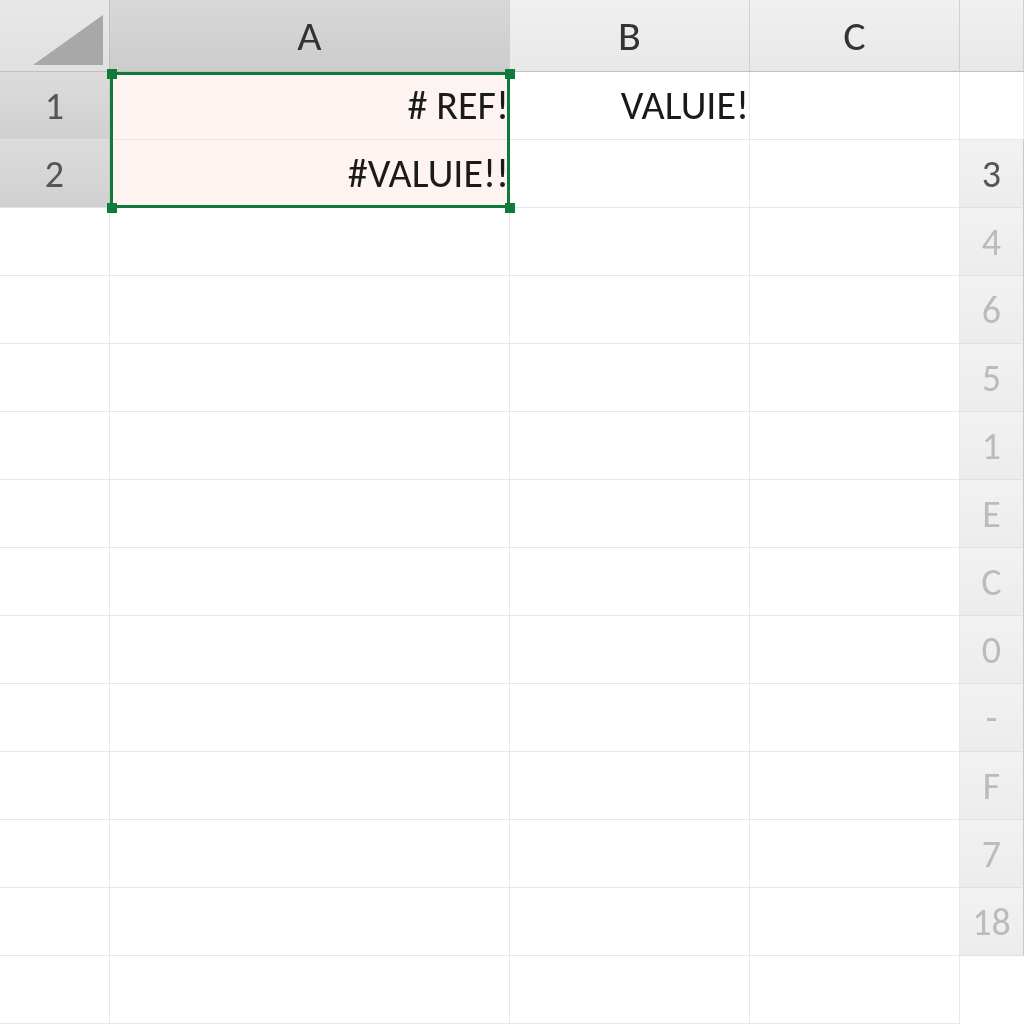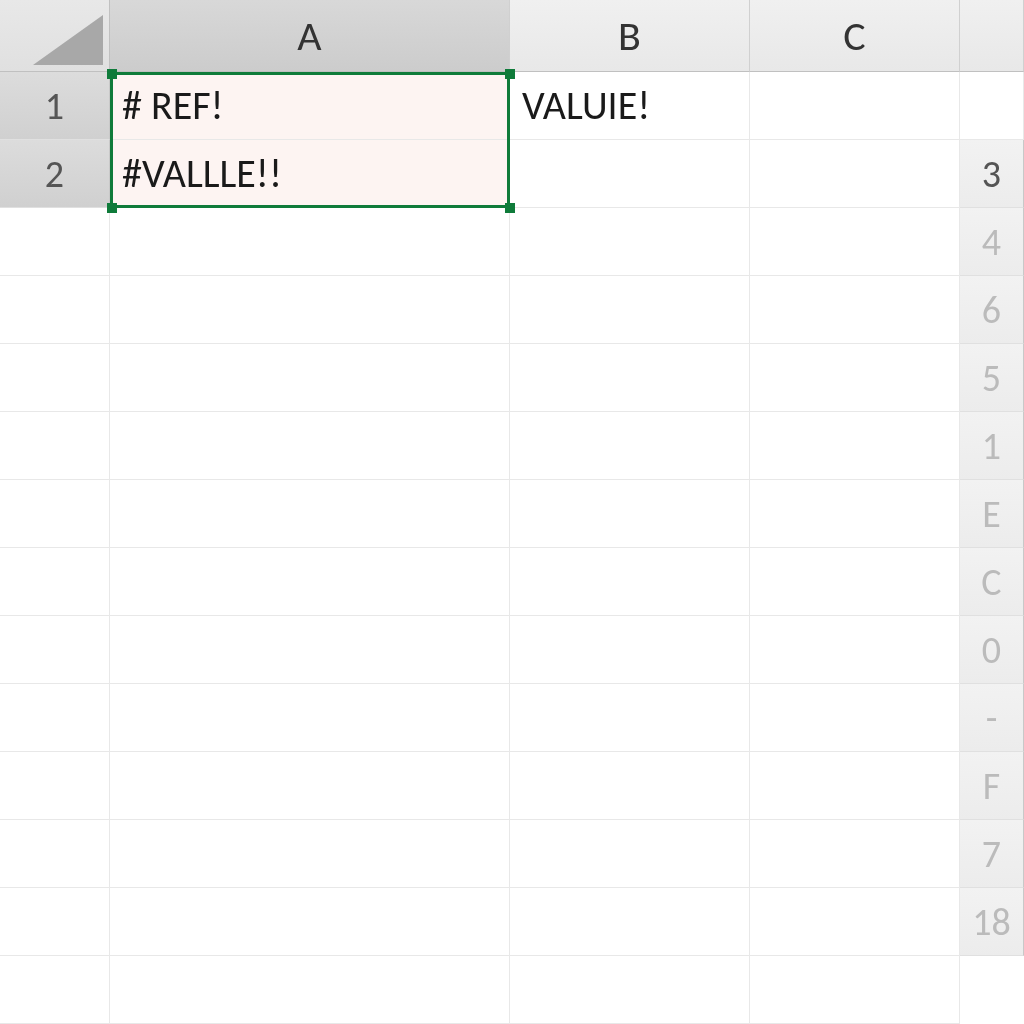--- a/index.html
+++ b/index.html
@@ -80,27 +80,28 @@
     .row-header.faded {
       color: #bbb;
     }
     
     .cell {
       border-right: 1px solid #e8e8e8;
       border-bottom: 1px solid #e8e8e8;
       background: #ffffff;
       display: flex;
       align-items: center;
-      padding-left: 12px;
+      padding-left: 24px;
       font-size: 40px;
       color: #1a1a1a;
       font-weight: 400;
       white-space: nowrap;
       overflow: visible;
       position: relative;
+      justify-content: flex-end;
     }
     
     .cell.in-selection {
       background: #fdf4f2;
     }
     
     .row-1 { height: 68px; }
     .row-2 { height: 68px; }
     .row-3 { height: 68px; }
     .row-4 { height: 68px; }
@@ -175,21 +176,21 @@
   <div class="cell row-1">
     <span>VALUIE!</span>
   </div>
   <div class="cell row-1"></div>
   <div class="cell row-1"></div>
 
   <div class="row-header row-2 selected">
     <span>2</span>
   </div>
   <div class="cell row-2 in-selection">
-    <span>#VALLLE!!</span>
+    <span>#VALUIE!!</span>
   </div>
   <div class="cell row-2"></div>
   <div class="cell row-2"></div>
 
   <div class="row-header row-3">
     <span>3</span>
   </div>
   <div class="cell row-3"></div>
   <div class="cell row-3"></div>
   <div class="cell row-3"></div>

